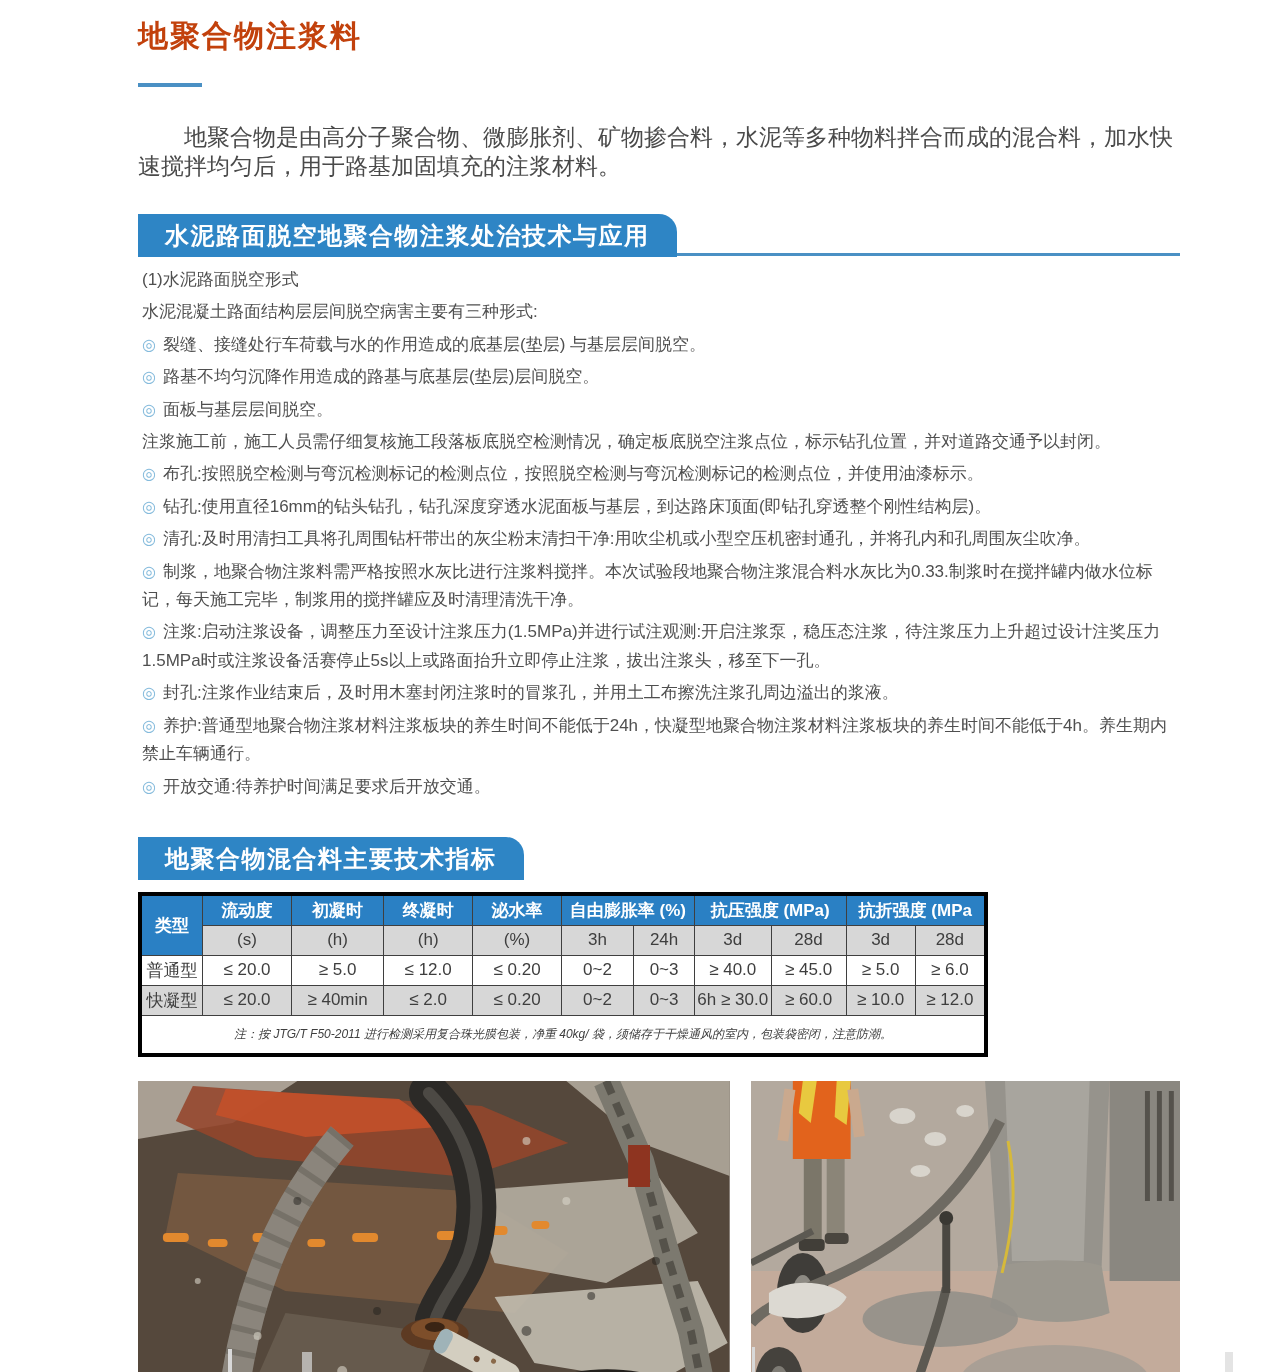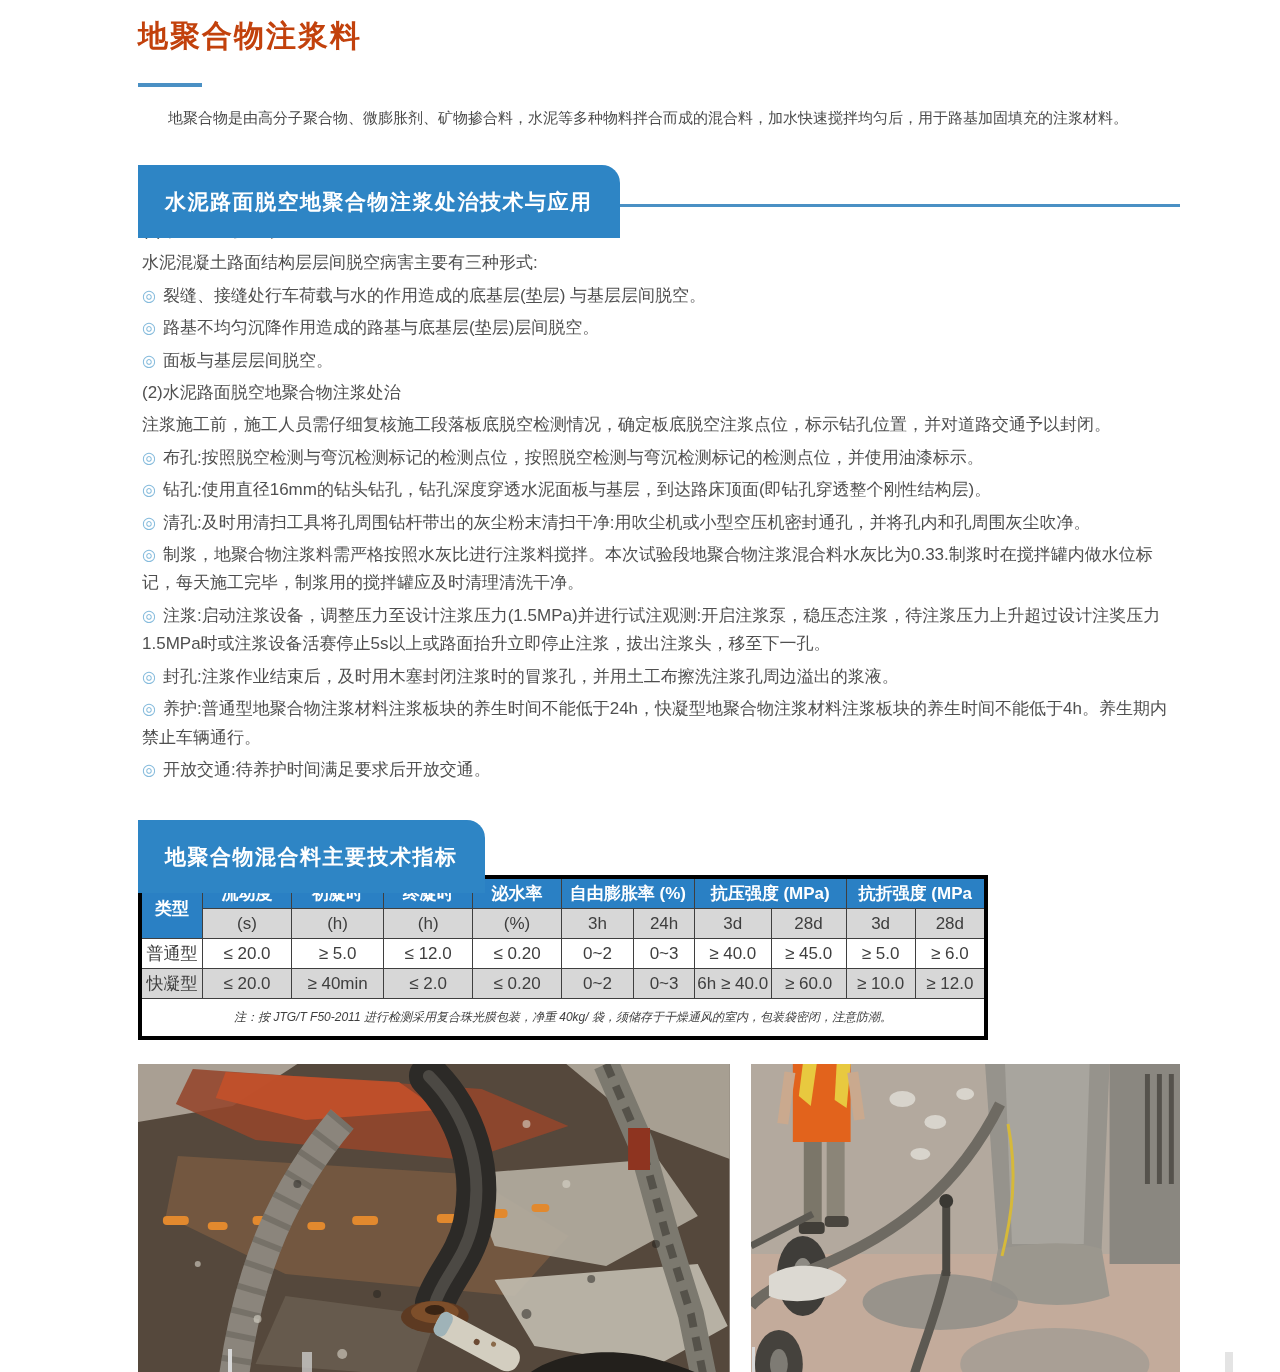--- a/index.html
+++ b/index.html
@@ -7,30 +7,30 @@
     width:1280px;height:1372px;background:#ffffff;position:relative;overflow:hidden;
     font-family:"Liberation Sans","DejaVu Sans",sans-serif;
   }
   .content{margin-left:138px;width:1042px;}
   .doc-title{
     color:#c2410c;font-size:30px;font-weight:bold;letter-spacing:2px;
     padding-top:16px;margin:0;
   }
   .title-dash{width:64px;height:4px;background:#4a90c4;margin-top:26px;}
   .intro{
-    margin:16px 0 0 0;text-indent:2em;font-size:15px;color:#4a4a4a;line-height:29px;
+    margin:36px 0 0 0;text-indent:2em;font-size:23px;color:#4a4a4a;line-height:29px;
   }
   .banner-row{position:relative;margin-top:33px;height:41px;}
   .banner-row.has-line::after{
     content:"";position:absolute;left:0;right:0;bottom:-1px;height:3px;background:#4a90c4;
   }
   .banner{
     position:relative;display:inline-block;background:#2e85c5;color:#ffffff;
-    font-size:21px;font-weight:bold;letter-spacing:1.5px;line-height:41px;
-    padding:16px 27px;border-radius:0 18px 0 0;z-index:1;
+    font-size:24px;font-weight:bold;letter-spacing:1.5px;line-height:41px;
+    padding:1px 27px;border-radius:0 18px 0 0;z-index:1;
   }
   .body-text{margin-top:11px;}
   .body-line{margin:4px;font-size:17px;color:#4f4f4f;line-height:28.4px;}
   .bullet{color:#85bbdc;margin-right:7px;font-size:16px;}
   table.spec{
     border-collapse:collapse;width:850px;margin-top:14px;table-layout:fixed;
     border:4px solid #000000;
   }
   .spec td,.spec th{
     border:1px solid #3f3f3f;text-align:center;font-size:17px;color:#3e3e3e;
@@ -57,21 +57,20 @@
     <div class="banner-row has-line">
       <span class="banner">水泥路面脱空地聚合物注浆处治技术与应用</span>
     </div>
 
     <div class="body-text">
         <p class="body-line"><span>(1)水泥路面脱空形式</span></p>
         <p class="body-line"><span>水泥混凝土路面结构层层间脱空病害主要有三种形式:</span></p>
         <p class="body-line"><span class="bullet">◎</span><span>裂缝、接缝处行车荷载与水的作用造成的底基层(垫层) 与基层层间脱空。</span></p>
         <p class="body-line"><span class="bullet">◎</span><span>路基不均匀沉降作用造成的路基与底基层(垫层)层间脱空。</span></p>
         <p class="body-line"><span class="bullet">◎</span><span>面板与基层层间脱空。</span></p>
-        <p class="body-line"><span>(2)水泥路面脱空地聚合物注浆处治</span></p>
         <p class="body-line"><span>注浆施工前，施工人员需仔细复核施工段落板底脱空检测情况，确定板底脱空注浆点位，标示钻孔位置，并对道路交通予以封闭。</span></p>
         <p class="body-line"><span class="bullet">◎</span><span>布孔:按照脱空检测与弯沉检测标记的检测点位，按照脱空检测与弯沉检测标记的检测点位，并使用油漆标示。</span></p>
         <p class="body-line"><span class="bullet">◎</span><span>钻孔:使用直径16mm的钻头钻孔，钻孔深度穿透水泥面板与基层，到达路床顶面(即钻孔穿透整个刚性结构层)。</span></p>
         <p class="body-line"><span class="bullet">◎</span><span>清孔:及时用清扫工具将孔周围钻杆带出的灰尘粉末清扫干净:用吹尘机或小型空压机密封通孔，并将孔内和孔周围灰尘吹净。</span></p>
         <p class="body-line"><span class="bullet">◎</span><span>制浆，地聚合物注浆料需严格按照水灰比进行注浆料搅拌。本次试验段地聚合物注浆混合料水灰比为0.33.制浆时在搅拌罐内做水位标记，每天施工完毕，制浆用的搅拌罐应及时清理清洗干净。</span></p>
         <p class="body-line"><span class="bullet">◎</span><span>注浆:启动注浆设备，调整压力至设计注浆压力(1.5MPa)并进行试注观测:开启注浆泵，稳压态注浆，待注浆压力上升超过设计注奖压力1.5MPa时或注浆设备活赛停止5s以上或路面抬升立即停止注浆，拔出注浆头，移至下一孔。</span></p>
         <p class="body-line"><span class="bullet">◎</span><span>封孔:注浆作业结束后，及时用木塞封闭注浆时的冒浆孔，并用土工布擦洗注浆孔周边溢出的浆液。</span></p>
         <p class="body-line"><span class="bullet">◎</span><span>养护:普通型地聚合物注浆材料注浆板块的养生时间不能低于24h，快凝型地聚合物注浆材料注浆板块的养生时间不能低于4h。养生期内禁止车辆通行。</span></p>
         <p class="body-line"><span class="bullet">◎</span><span>开放交通:待养护时间满足要求后开放交通。</span></p>
       </div>
@@ -131,21 +130,21 @@
             <td>≥ 6.0</td>
           </tr>
           <tr>
             <td class="grey">快凝型</td>
             <td class="grey">≤ 20.0</td>
             <td class="grey">≥ 40min</td>
             <td class="grey">≤ 2.0</td>
             <td class="grey">≤ 0.20</td>
             <td class="grey">0~2</td>
             <td class="grey">0~3</td>
-            <td class="grey">6h ≥ 40.0</td>
+            <td class="grey">6h ≥ 30.0</td>
             <td class="grey">≥ 60.0</td>
             <td class="grey">≥ 10.0</td>
             <td class="grey">≥ 12.0</td>
           </tr>
           <tr>
             <td class="note-cell" colspan="11">注：按 JTG/T F50-2011 进行检测采用复合珠光膜包装，净重 40kg/ 袋，须储存于干燥通风的室内，包装袋密闭，注意防潮。</td>
           </tr>
         </tbody>
     </table>
 

